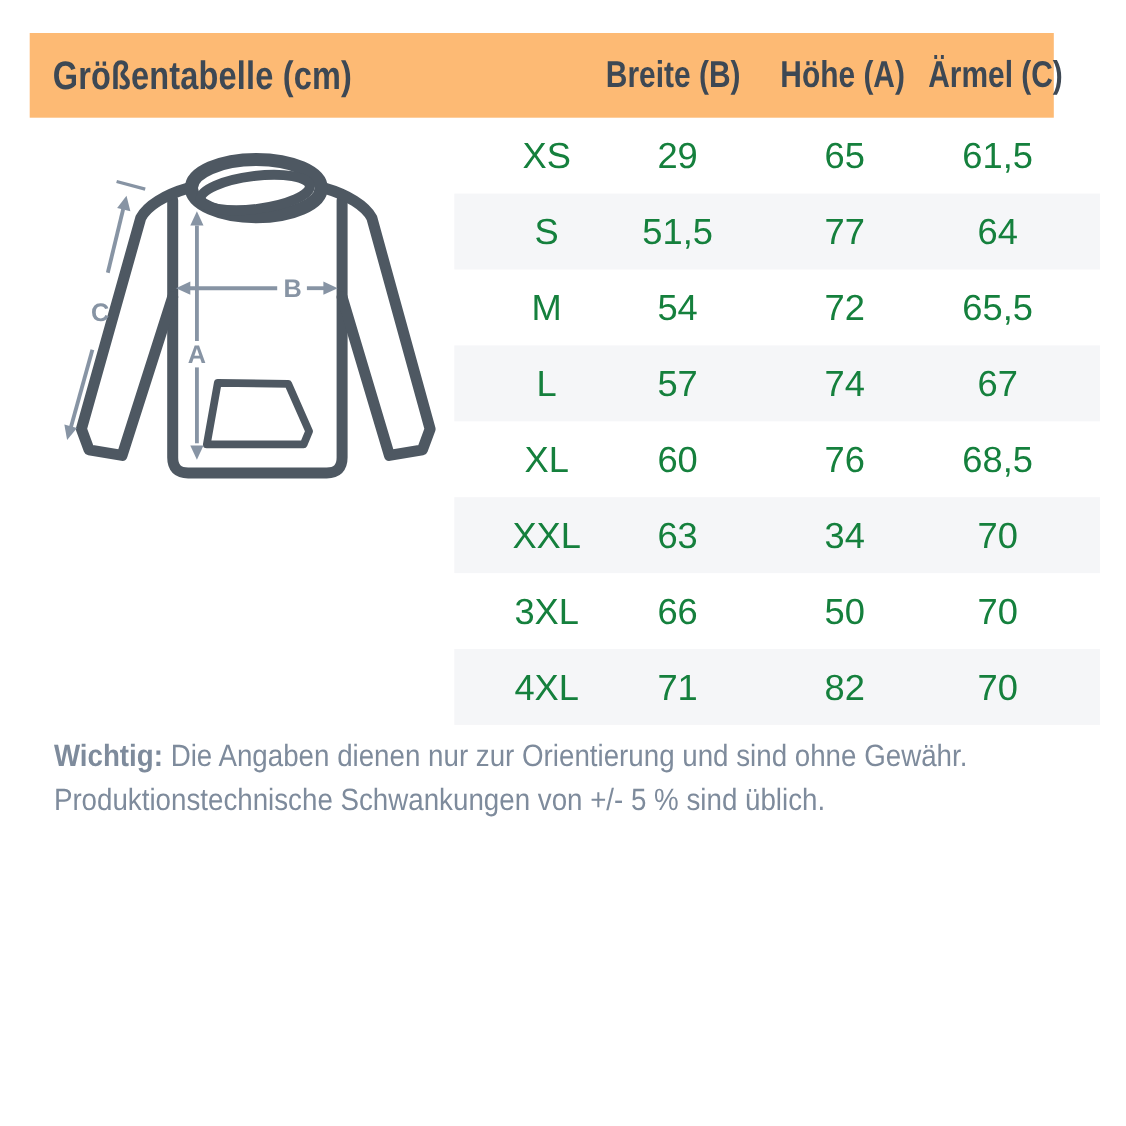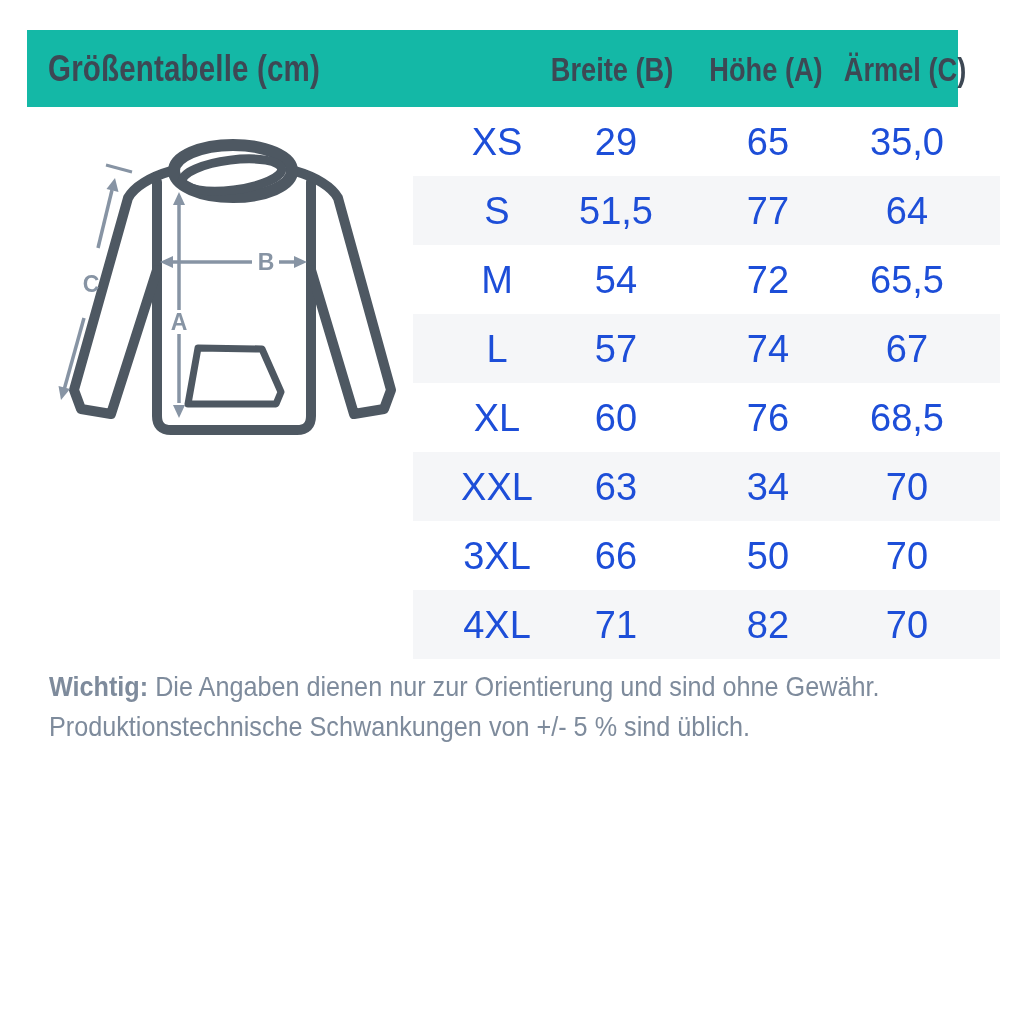--- a/index.html
+++ b/index.html
@@ -6,42 +6,42 @@
   body{
     width:1024px;height:1024px;position:relative;background:#ffffff;
     font-family:"Liberation Sans","DejaVu Sans",sans-serif;
     overflow:hidden;
   }
   .sheet{position:absolute;inset:0;}
 
   
   .band{
     position:absolute;left:27px;top:30px;width:931px;height:77px;
-    background:#14b8a6;
+    background:#fdba74;
   }
   .title{
     position:absolute;left:21px;top:50%;transform:translateY(-50%) scaleX(0.82);
     transform-origin:left center;white-space:nowrap;
     font-size:36px;font-weight:bold;color:#3d4854;letter-spacing:0.2px;
   }
   .colhead{
     position:absolute;top:50%;transform:translate(-50%,-50%) scaleX(0.80);
     white-space:nowrap;font-size:34px;font-weight:bold;color:#3d4854;
   }
   .colhead.c1{left:585px;}
   .colhead.c2{left:739px;}
   .colhead.c3{left:878px;}
 
   
   .rows{position:absolute;left:413px;top:107px;width:587px;}
   .row{position:relative;height:69px;}
   .row.shade{background:#f5f6f8;}
   .cell{
     position:absolute;top:50%;transform:translate(-50%,-50%);
-    white-space:nowrap;font-size:38px;color:#1d4ed8;
+    white-space:nowrap;font-size:33px;color:#15803d;
   }
   .cell.k0{left:84px;}
   .cell.k1{left:203px;}
   .cell.k2{left:355px;text-align:right;}
   .cell.k3{left:494px;}
 
   
   .diagram{position:absolute;left:30px;top:120px;width:400px;height:340px;}
 
   
@@ -109,21 +109,21 @@
       <text x="236" y="150">B</text>
       <text x="61" y="172">C</text>
     </g>
   </svg>
 
   <div class="rows">
       <div class="row">
         <span class="cell k0">XS</span>
         <span class="cell k1">29</span>
         <span class="cell k2">65</span>
-        <span class="cell k3">35,0</span>
+        <span class="cell k3">61,5</span>
       </div>
       <div class="row shade">
         <span class="cell k0">S</span>
         <span class="cell k1">51,5</span>
         <span class="cell k2">77</span>
         <span class="cell k3">64</span>
       </div>
       <div class="row">
         <span class="cell k0">M</span>
         <span class="cell k1">54</span>

